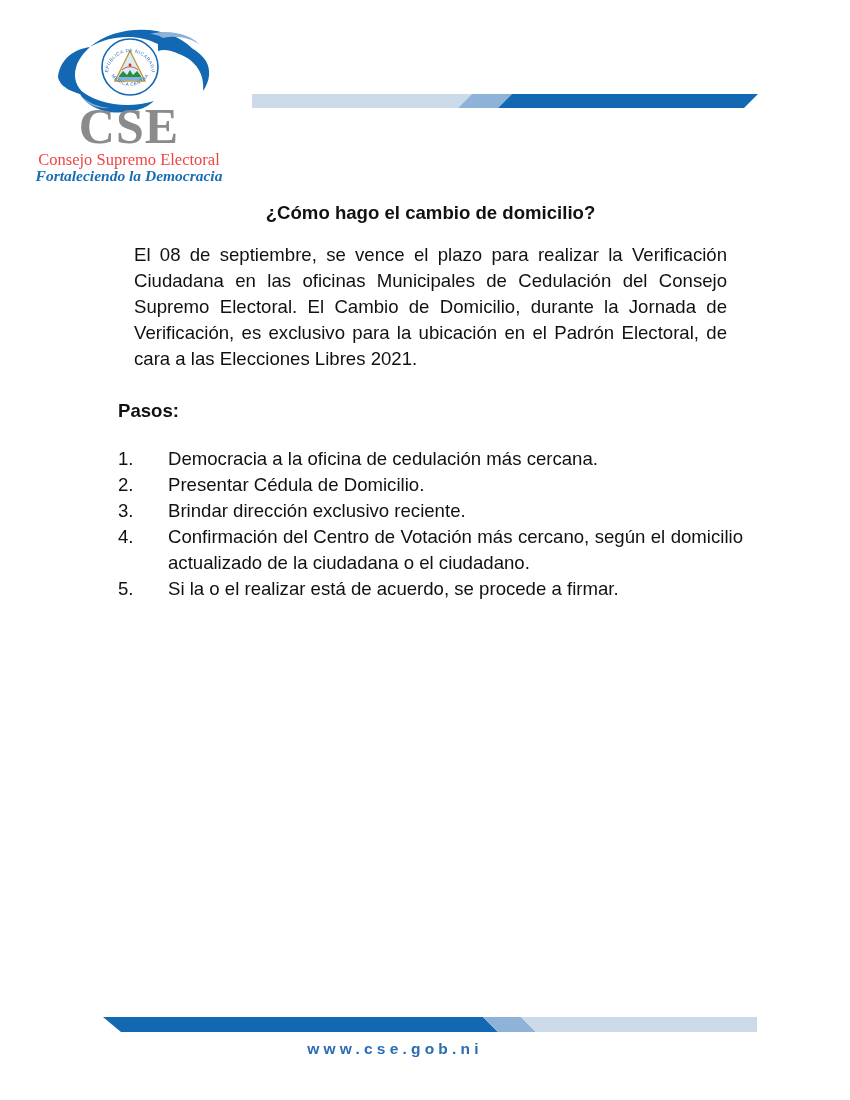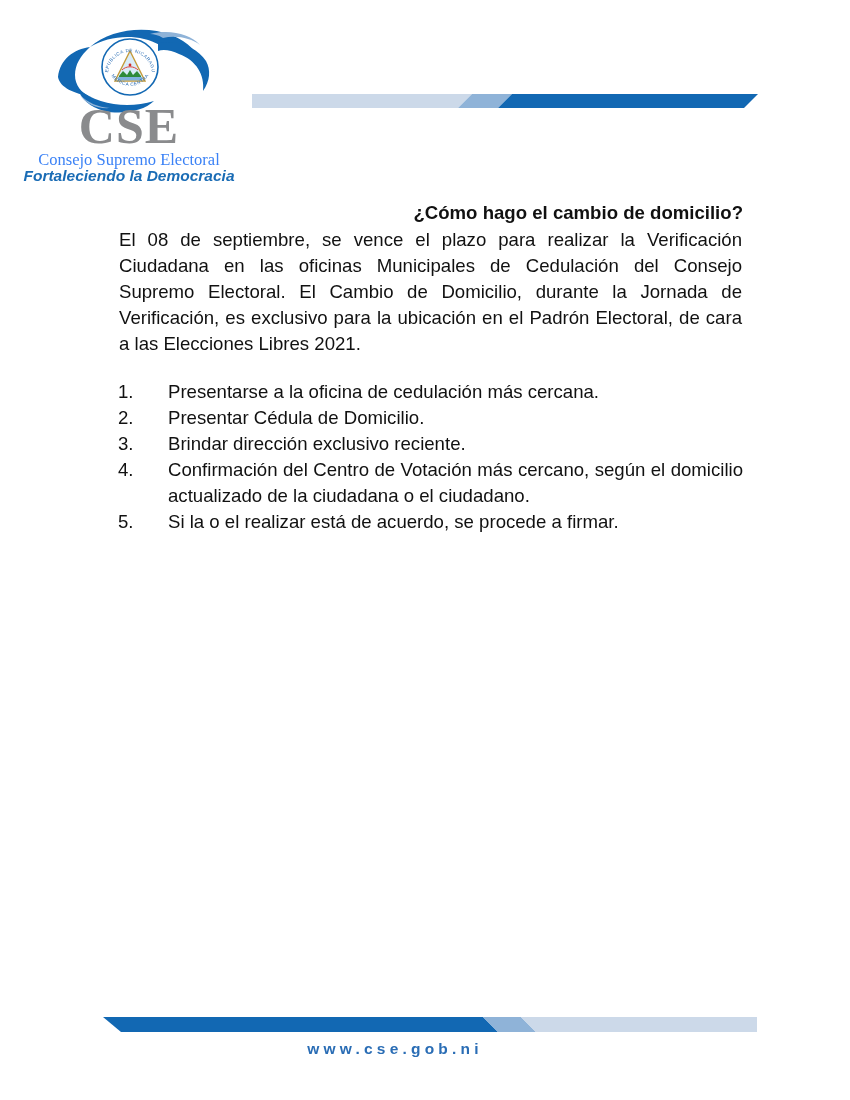--- a/index.html
+++ b/index.html
@@ -18,42 +18,42 @@
     position: absolute; left: 29px; top: 102px; width: 200px;
     text-align: center;
     font-family: "Liberation Serif", serif;
     font-weight: bold; font-size: 50px; line-height: 48px;
     letter-spacing: 1px; color: #8a8b8d;
   }
   .logo-org {
     position: absolute; left: 19px; top: 151px; width: 220px;
     text-align: center;
     font-family: "Liberation Serif", serif;
-    font-size: 16.5px; line-height: 17px; color: #3b82f6;
+    font-size: 16.5px; line-height: 17px; color: #ef4444;
   }
   .logo-motto {
     position: absolute; left: 19px; top: 168px; width: 220px;
     text-align: center;
-    font-family: Liberation Sans, sans-serif;
+    font-family: Liberation Serif, serif;
     font-style: italic; font-weight: bold;
     font-size: 15.5px; line-height: 16px; color: #1a6cb5;
   }
 
   
   .header-bar { position: absolute; left: 252px; top: 94px; }
   .footer-bar { position: absolute; left: 103px; top: 1017px; }
 
   
   .content {
     position: absolute; left: 118px; top: 200px; width: 625px;
     font-size: 18.6px; line-height: 26px;
     text-align: justify;
   }
-  .doc-heading { margin: 0; font-size: inherit; font-weight: bold; text-align: right; }
-  .content p { margin: 1px; }
+  .doc-heading { margin: 0; font-size: inherit; font-weight: bold; text-align: center; }
+  .content p { margin: 16px; }
   .content p.spaced { margin-top: 26px; }
   .steps-heading { margin-top: 26px; font-weight: bold; text-align: left; }
   ol.steps { margin: 22px 0 0 0; padding: 0; list-style: none; }
   li.step { display: flex; margin: 0; }
   .step-num { flex: 0 0 50px; width: 50px; text-align: left; }
   .step-text { flex: 1; text-align: justify; }
 
   
   .footer-url {
     position: absolute; left: 0; top: 1040px; width: 790px;
@@ -102,25 +102,26 @@
 
   <svg class="header-bar" width="506" height="14" viewBox="0 0 506 14" aria-hidden="true">
     <polygon points="0,0 220,0 206,14 0,14" fill="#ccd9e9"></polygon>
     <polygon points="220,0 260,0 246,14 206,14" fill="#8fb3d8"></polygon>
     <polygon points="260,0 506,0 492,14 246,14" fill="#1268b3"></polygon>
   </svg>
 
   <div class="content">
     <h1 class="doc-heading">¿Cómo hago el cambio de domicilio?</h1>
     <p>El 08 de septiembre, se vence el plazo para realizar la Verificación Ciudadana en las oficinas Municipales de Cedulación del Consejo Supremo Electoral. El Cambio de Domicilio, durante la Jornada de Verificación, es exclusivo para la ubicación en el Padrón Electoral, de cara a las Elecciones Libres 2021.</p>
+    <div class="steps-heading">Pasos:</div>
 
     <ol class="steps">
       <li class="step">
         <span class="step-num">1.</span>
-        <span class="step-text">Presentarse a la oficina de cedulación más cercana.</span>
+        <span class="step-text">Democracia a la oficina de cedulación más cercana.</span>
       </li>
       <li class="step">
         <span class="step-num">2.</span>
         <span class="step-text">Presentar Cédula de Domicilio.</span>
       </li>
       <li class="step">
         <span class="step-num">3.</span>
         <span class="step-text">Brindar dirección exclusivo reciente.</span>
       </li>
       <li class="step">

